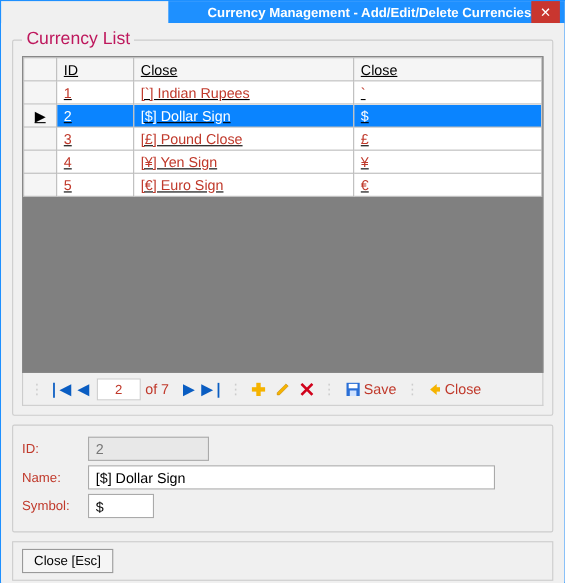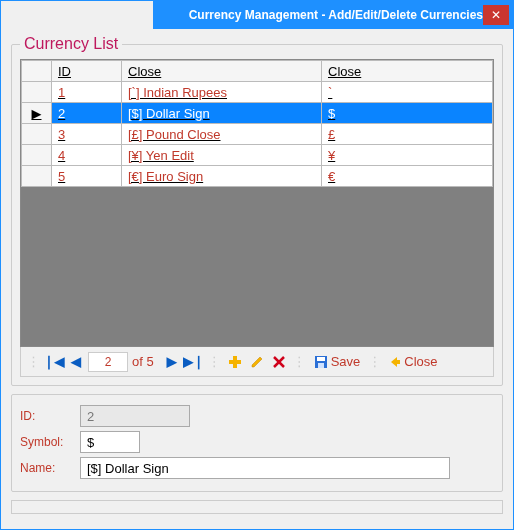--- a/index.html
+++ b/index.html
@@ -225,21 +225,21 @@
               </tr>
               <tr>
                 <td class="row-header"></td>
                 <td>3</td>
                 <td>[£] Pound Close</td>
                 <td>£</td>
               </tr>
               <tr>
                 <td class="row-header"></td>
                 <td>4</td>
-                <td>[¥] Yen Edit</td>
+                <td>[¥] Yen Sign</td>
                 <td>¥</td>
               </tr>
               <tr>
                 <td class="row-header"></td>
                 <td>5</td>
                 <td>[€] Euro Sign</td>
                 <td>€</td>
               </tr>
             </tbody>
         </table>
@@ -247,21 +247,21 @@
 
       <div class="nav-bar">
         <span class="nav-sep">⋮</span>
         <div class="nav-btn">
             <span>❘◀</span>
           </div>
         <div class="nav-btn">
             <span>◀</span>
           </div>
         <input class="nav-pos" value="2" style="">
-        <span class="nav-of">of 5</span>
+        <span class="nav-of">of 7</span>
         <div class="nav-btn">
             <span>▶</span>
           </div>
         <div class="nav-btn">
             <span>▶❘</span>
           </div>
         <span class="nav-sep">⋮</span>
         <div class="icon-btn">
           <svg width="14" height="14">
               <rect x="5" y="1" width="4" height="12" fill="#f5b300"></rect>
@@ -298,26 +298,27 @@
         </div>
       </div>
     </fieldset>
 
     <fieldset>
       <div class="info-row">
         <div class="info-lbl">ID:</div>
         <input class="info-input" style="width: 110px;" readonly="" value="2">
       </div>
       <div class="info-row">
+        <div class="info-lbl">Name:</div>
+        <input class="info-input" style="width: 370px;" value="[$] Dollar Sign">
+      </div>
+      <div class="info-row">
         <div class="info-lbl">Symbol:</div>
         <input class="info-input" style="width: 60px;" value="$">
       </div>
-      <div class="info-row">
-        <div class="info-lbl">Name:</div>
-        <input class="info-input" style="width: 370px;" value="[$] Dollar Sign">
-      </div>
     </fieldset>
 
     <div class="footer">
+      <button class="close-esc">Close [Esc]</button>
     </div>
 
   </div>
 </div>
 
 </body></html>

